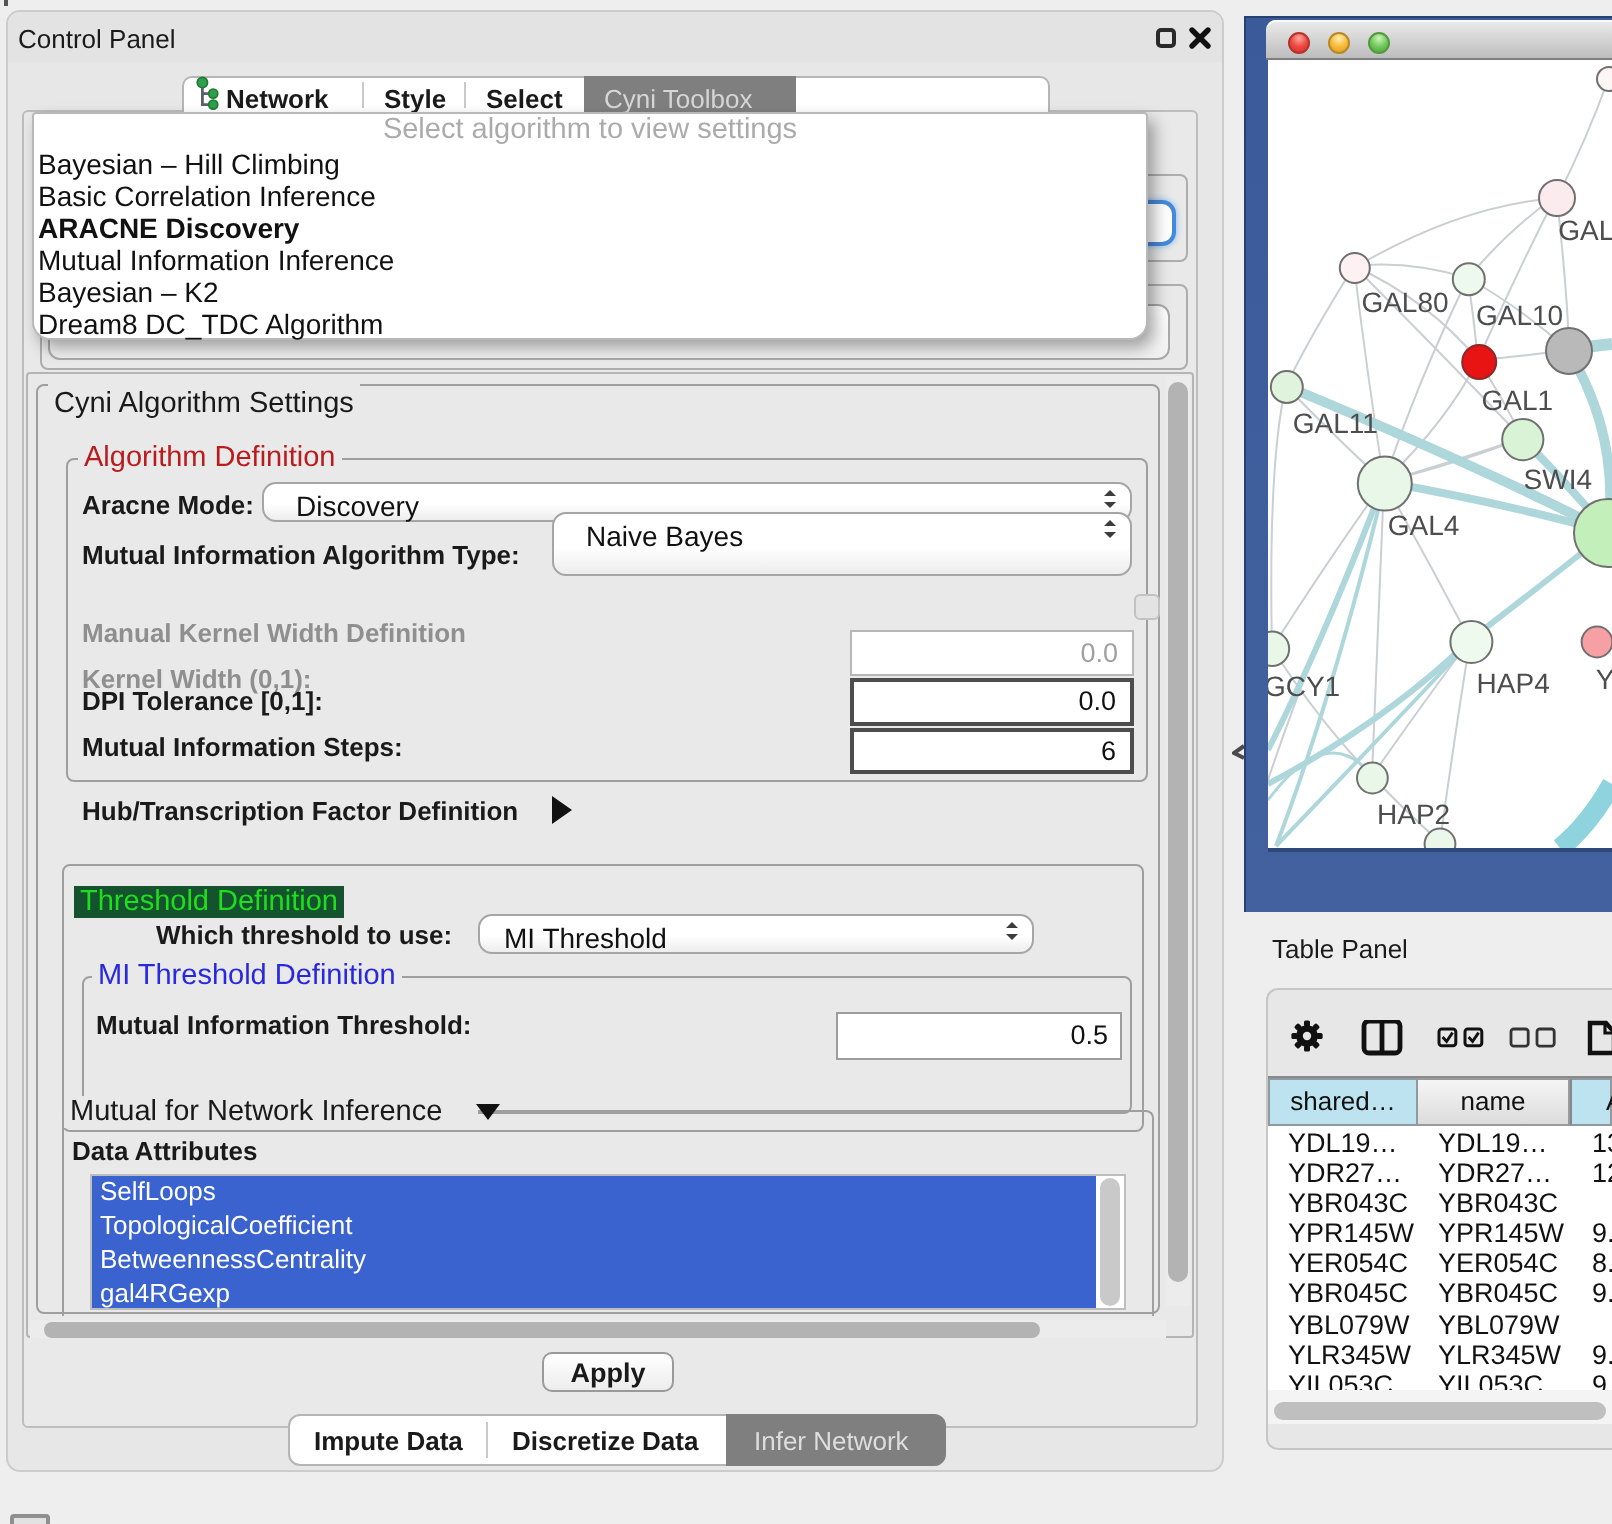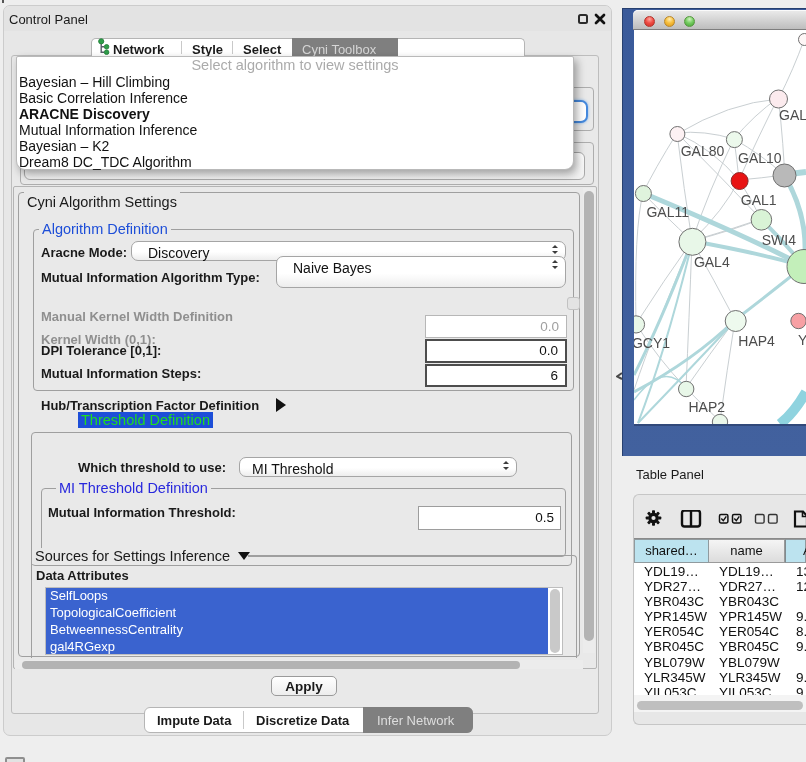--- a/index.html
+++ b/index.html
@@ -61,21 +61,21 @@
 <div class="abs" style="left:583px;top:188px;width:12px;height:465px;background:#ececec;"></div>
 <div class="abs" style="left:584px;top:191px;width:10px;height:450px;background:#b3b3b3;border-radius:5px;"></div>
 
 <div class="abs" style="left:15px;top:660px;width:568px;height:9px;background:#ececec;"></div>
 <div class="abs" style="left:22px;top:661px;width:498px;height:8px;background:#b3b3b3;border-radius:4px;"></div>
 
 <div class="group" style="left:18px;top:192px;width:562px;height:465px;border-color:#9f9f9f;"></div>
 <div class="abs" style="left:24px;top:191px;background:#e9e9e9;padding:3px 3px 0 3px;font-size:14.5px;color:#1a1a1a;">Cyni Algorithm Settings</div>
 
 <div class="group" style="left:33px;top:229px;width:541px;height:162px;"></div>
-<div class="abs" style="left:39px;top:221px;background:#e9e9e9;padding:0 3px;font-size:14.5px;color:#1d4ed8;">Algorithm Definition</div>
+<div class="abs" style="left:39px;top:221px;background:#e9e9e9;padding:0 3px;font-size:14.5px;color:#b91c1c;">Algorithm Definition</div>
 
 <div class="abs lbl b" style="left:41px;top:245px;">Aracne Mode:</div>
 <div class="combo" style="left:131px;top:241px;width:435px;height:20px;">
   <div class="ctext" style="top:2.5px;">Discovery</div>
   <div class="carr" style="top:3px;">
       <div class="cup"></div>
       <div class="cdn"></div>
     </div>
 </div>
 
@@ -97,39 +97,39 @@
 <div class="abs lbl b" style="left:41px;top:343px;">DPI Tolerance [0,1]:</div>
 <div class="tfield" style="left:425px;top:339px;width:142px;height:24px;border:2px solid #4d4d4d;color:#111;line-height:20px;padding-right:7px;">0.0</div>
 
 <div class="abs lbl b" style="left:41px;top:366px;">Mutual Information Steps:</div>
 <div class="tfield" style="left:425px;top:364px;width:142px;height:23px;border:2px solid #4d4d4d;color:#111;line-height:19px;padding-right:7px;">6</div>
 
 <div class="abs lbl b" style="left:41px;top:398px;">Hub/Transcription Factor Definition</div>
 <div class="abs" style="left:276px;top:398px;width:0;height:0;border-top:7px solid transparent;border-bottom:7px solid transparent;border-left:10px solid #111;"></div>
 
 <div class="group" style="left:31px;top:432px;width:541px;height:134px;"></div>
-<div class="abs" style="left:37px;top:412px;background:#1d4ed8;padding:0 3px;font-size:14.5px;color:#1ede1e;margin-left:41px;">Threshold Definition</div>
+<div class="abs" style="left:37px;top:443px;background:#14532d;padding:0 3px;font-size:14.5px;color:#1ede1e;">Threshold Definition</div>
 
 <div class="abs lbl b" style="left:78px;top:460px;">Which threshold to use:</div>
 <div class="combo" style="left:239px;top:457px;width:278px;height:20px;">
   <div class="ctext" style="top:2.5px;left:12px;">MI Threshold</div>
   <div class="carr" style="top:3px;">
       <div class="cup"></div>
       <div class="cdn"></div>
     </div>
 </div>
 
 <div class="group" style="left:41px;top:487.5px;width:525px;height:69px;"></div>
-<div class="abs" style="left:46px;top:480px;background:#e9e9e9;padding:0 3px;font-size:14.5px;color:#2828dd;margin-left:10px;">MI Threshold Definition</div>
+<div class="abs" style="left:46px;top:480px;background:#e9e9e9;padding:0 3px;font-size:14.5px;color:#2828dd;">MI Threshold Definition</div>
 
 <div class="abs lbl b" style="left:48px;top:505px;">Mutual Information Threshold:</div>
 <div class="tfield" style="left:418px;top:506px;width:143px;height:23.5px;border:1px solid #9d9d9d;color:#111;line-height:21.5px;padding-right:6px;">0.5</div>
 
 <div class="group" style="left:31px;top:555px;width:546px;height:103px;border-radius:4px 4px 0 0;border-bottom:none;"></div>
-<div class="abs" style="left:32px;top:548px;background:#e9e9e9;padding:0 18px 0 3px;font-size:14.5px;color:#1a1a1a;">Sources for Settings Inference</div>
+<div class="abs" style="left:32px;top:548px;background:#e9e9e9;padding:0 18px 0 3px;font-size:14.5px;color:#1a1a1a;">Mutual for Network Inference</div>
 <div class="abs" style="left:238px;top:552px;width:0;height:0;border-left:6.5px solid transparent;border-right:6.5px solid transparent;border-top:8px solid #111;"></div>
 
 <div class="abs lbl b" style="left:36px;top:568px;">Data Attributes</div>
 
 <div class="abs" style="left:45px;top:587px;width:518px;height:68px;background:#ffffff;border:1px solid #bdbdbd;"></div>
 <div class="abs" style="left:46px;top:588px;width:502px;height:66px;background:#3a63cf;"></div>
 <div class="abs" style="left:50px;top:586.5px;font-size:13px;color:#ffffff;line-height:17.1px;">SelfLoops<br>TopologicalCoefficient<br>BetweennessCentrality<br>gal4RGexp</div>
 <div class="abs" style="left:550px;top:589px;width:10px;height:64px;background:#c9c9c9;border-radius:5px;"></div>
 
 <div class="abs" style="left:271px;top:676px;width:66px;height:20px;background:linear-gradient(#ffffff,#ededed);border:1px solid #9a9a9a;border-radius:5px;text-align:center;font-size:13.5px;font-weight:bold;color:#1a1a1a;line-height:19px;">Apply</div>

